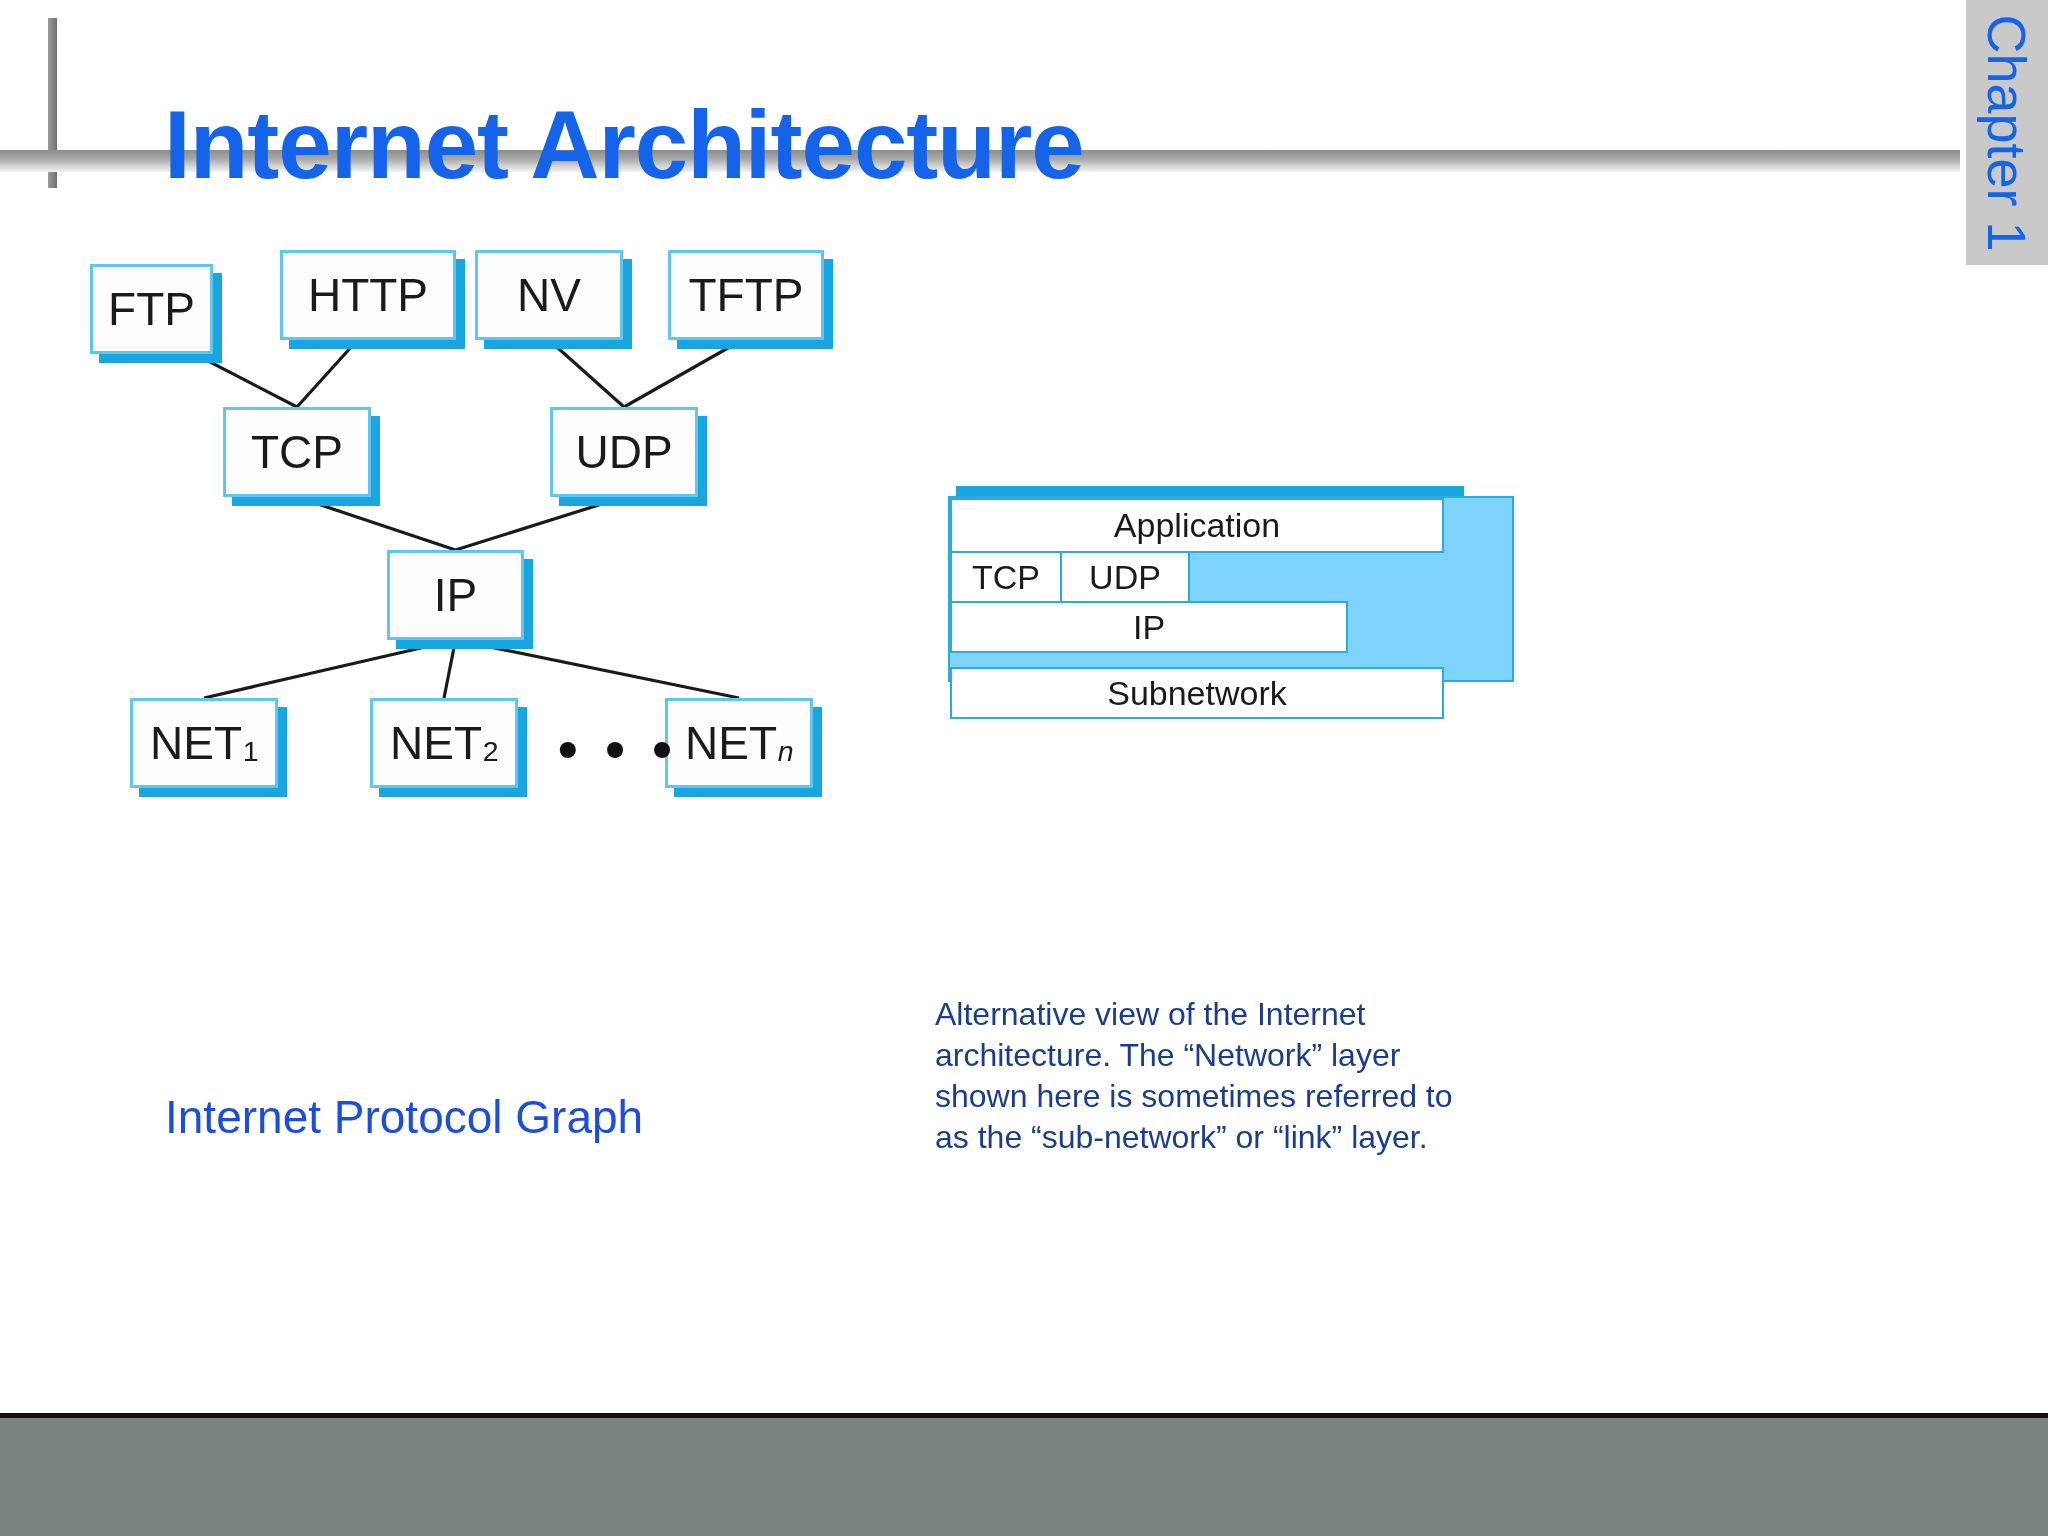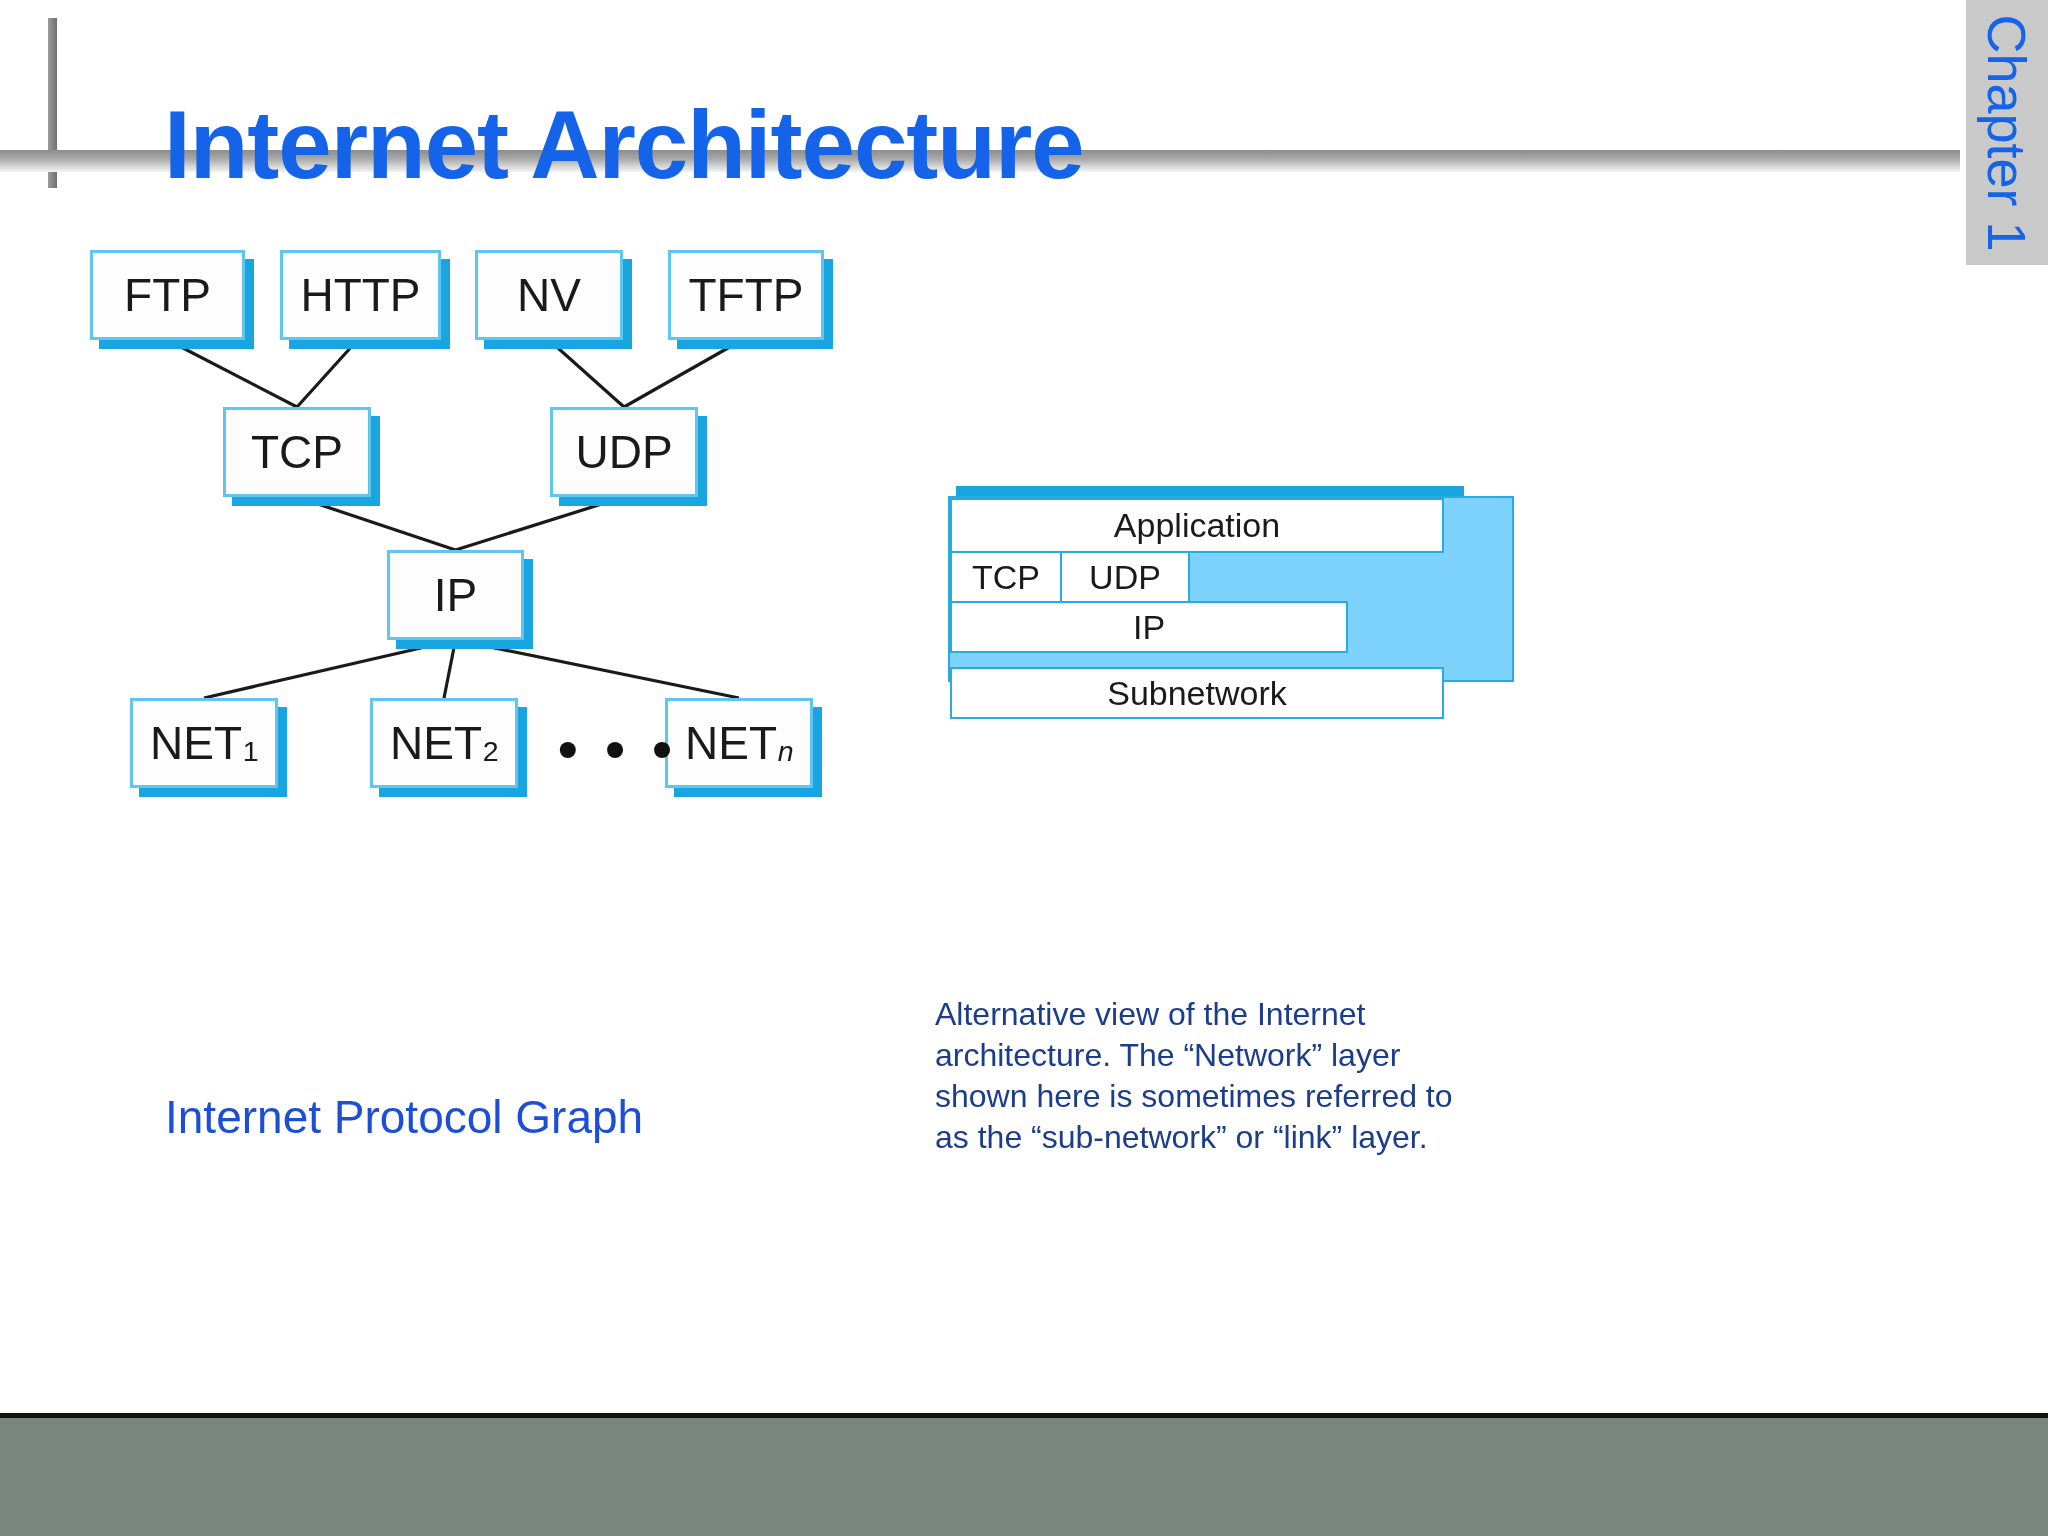--- a/index.html
+++ b/index.html
@@ -203,24 +203,24 @@
       <line x1="277.5" y1="100" x2="217" y2="167" stroke="#1a1a1a" stroke-width="3.2"></line>
       <line x1="469" y1="100" x2="544" y2="167" stroke="#1a1a1a" stroke-width="3.2"></line>
       <line x1="662" y1="100" x2="544" y2="167" stroke="#1a1a1a" stroke-width="3.2"></line>
       <line x1="217" y1="257" x2="375.5" y2="310" stroke="#1a1a1a" stroke-width="3.2"></line>
       <line x1="544" y1="257" x2="375.5" y2="310" stroke="#1a1a1a" stroke-width="3.2"></line>
       <line x1="375.5" y1="400" x2="124" y2="458" stroke="#1a1a1a" stroke-width="3.2"></line>
       <line x1="375.5" y1="400" x2="364" y2="458" stroke="#1a1a1a" stroke-width="3.2"></line>
       <line x1="375.5" y1="400" x2="659" y2="458" stroke="#1a1a1a" stroke-width="3.2"></line>
     </svg>
   <div id="graph-nodes">
-      <div class="pbox" style="left: 10px; top: 10px; width: 155px; height: 90px;">
+      <div class="pbox" style="left: 10px; top: 24px; width: 123px; height: 90px;">
         <span>FTP</span>
       </div>
-      <div class="pbox" style="left: 200px; top: 10px; width: 161px; height: 90px;">
+      <div class="pbox" style="left: 200px; top: 10px; width: 176px; height: 90px;">
         <span>HTTP</span>
       </div>
       <div class="pbox" style="left: 395px; top: 10px; width: 148px; height: 90px;">
         <span>NV</span>
       </div>
       <div class="pbox" style="left: 588px; top: 10px; width: 156px; height: 90px;">
         <span>TFTP</span>
       </div>
       <div class="pbox" style="left: 143px; top: 167px; width: 148px; height: 90px;">
         <span>TCP</span>

